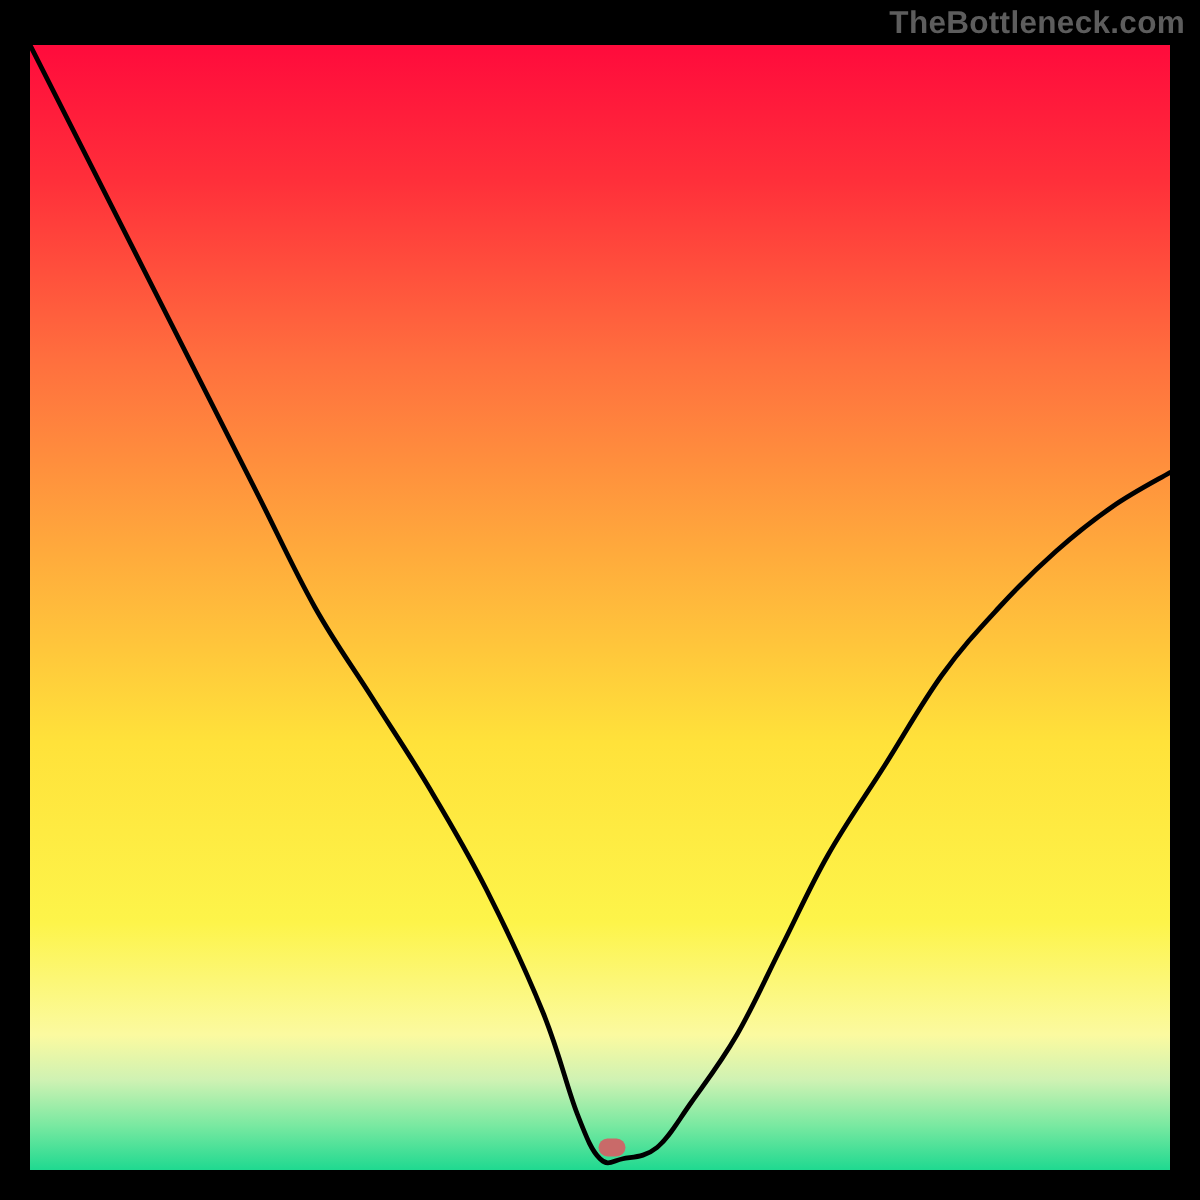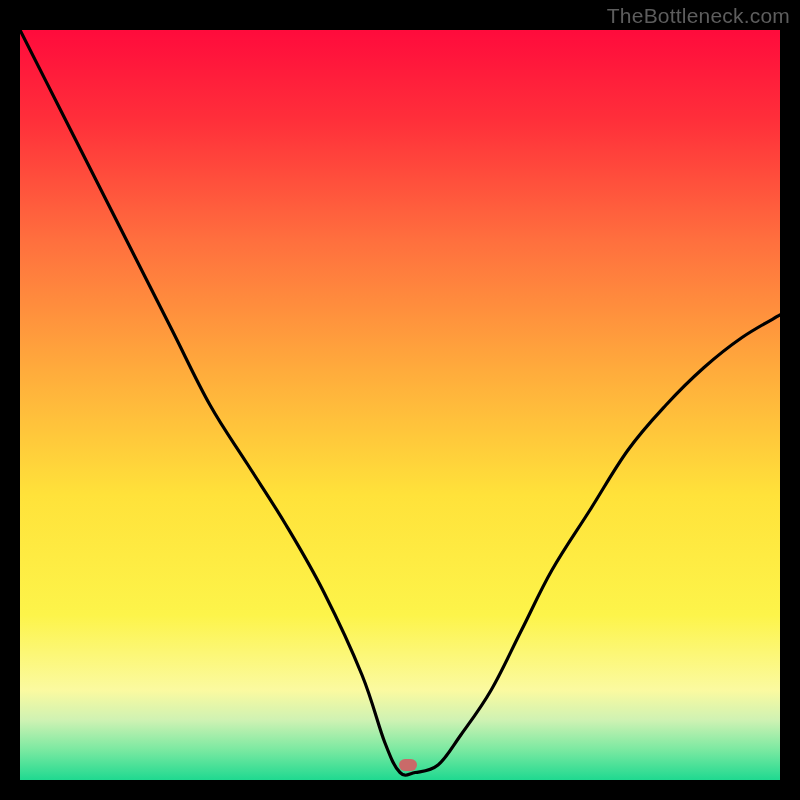--- a/index.html
+++ b/index.html
@@ -16,21 +16,21 @@
     width: 800px;
     height: 800px;
     background: #000;
   }
   .attribution {
     position: absolute;
     top: 4px;
     right: 10px;
     color: #5d5d5d;
     font-size: 21px;
-    font-weight: 400;
+    font-weight: 700;
     letter-spacing: 0.2px;
     z-index: 5;
   }
   .plot-area {
     position: absolute;
     left: 20px;
     top: 30px;
     width: 760px;
     height: 750px;
     overflow: hidden;

